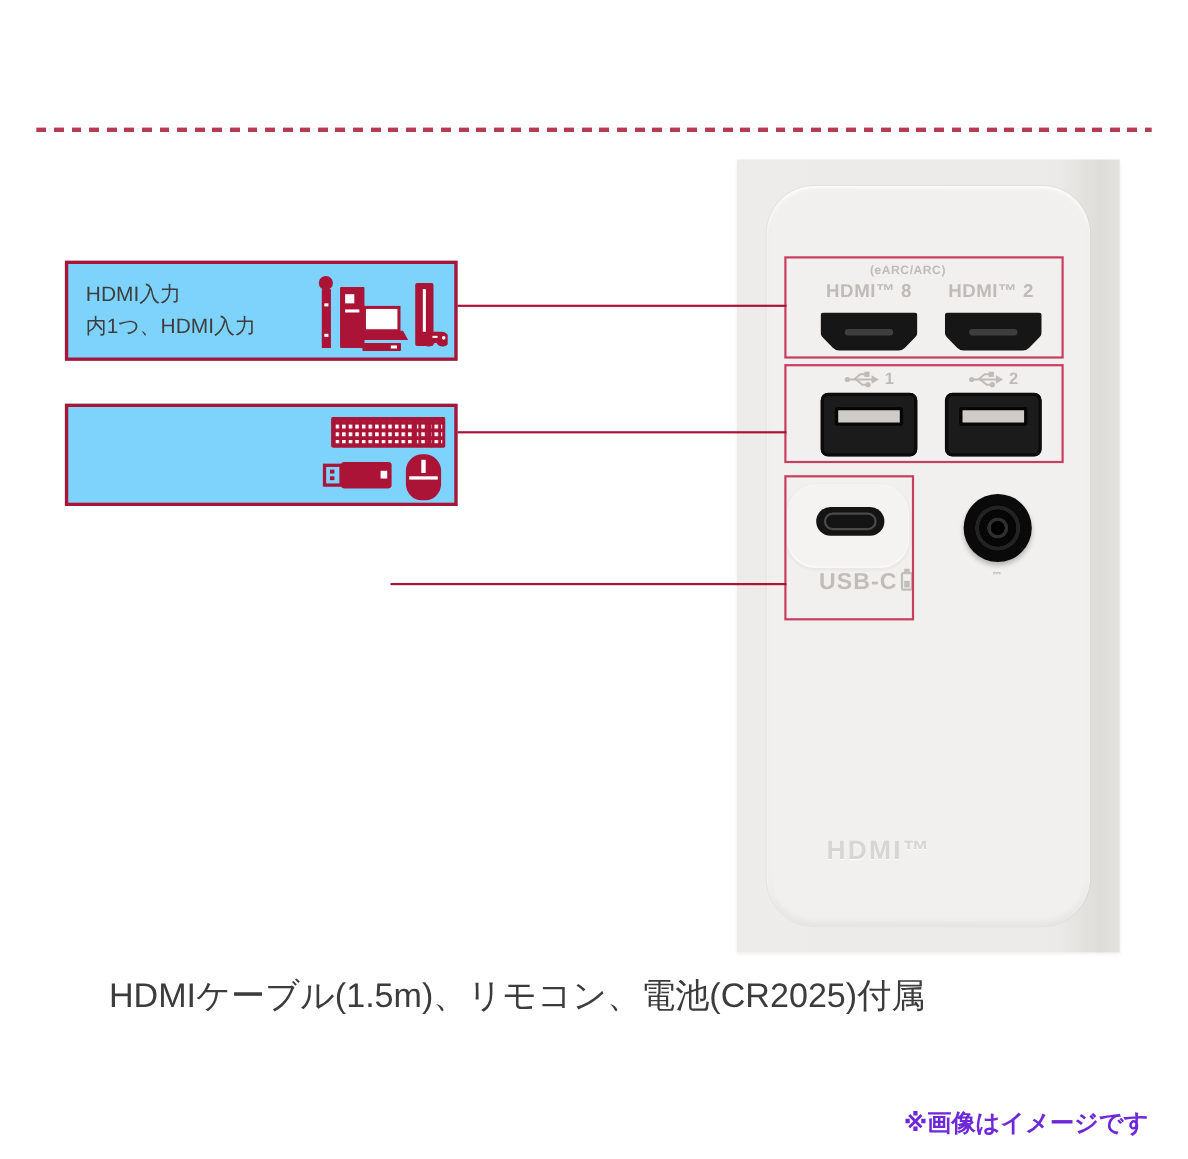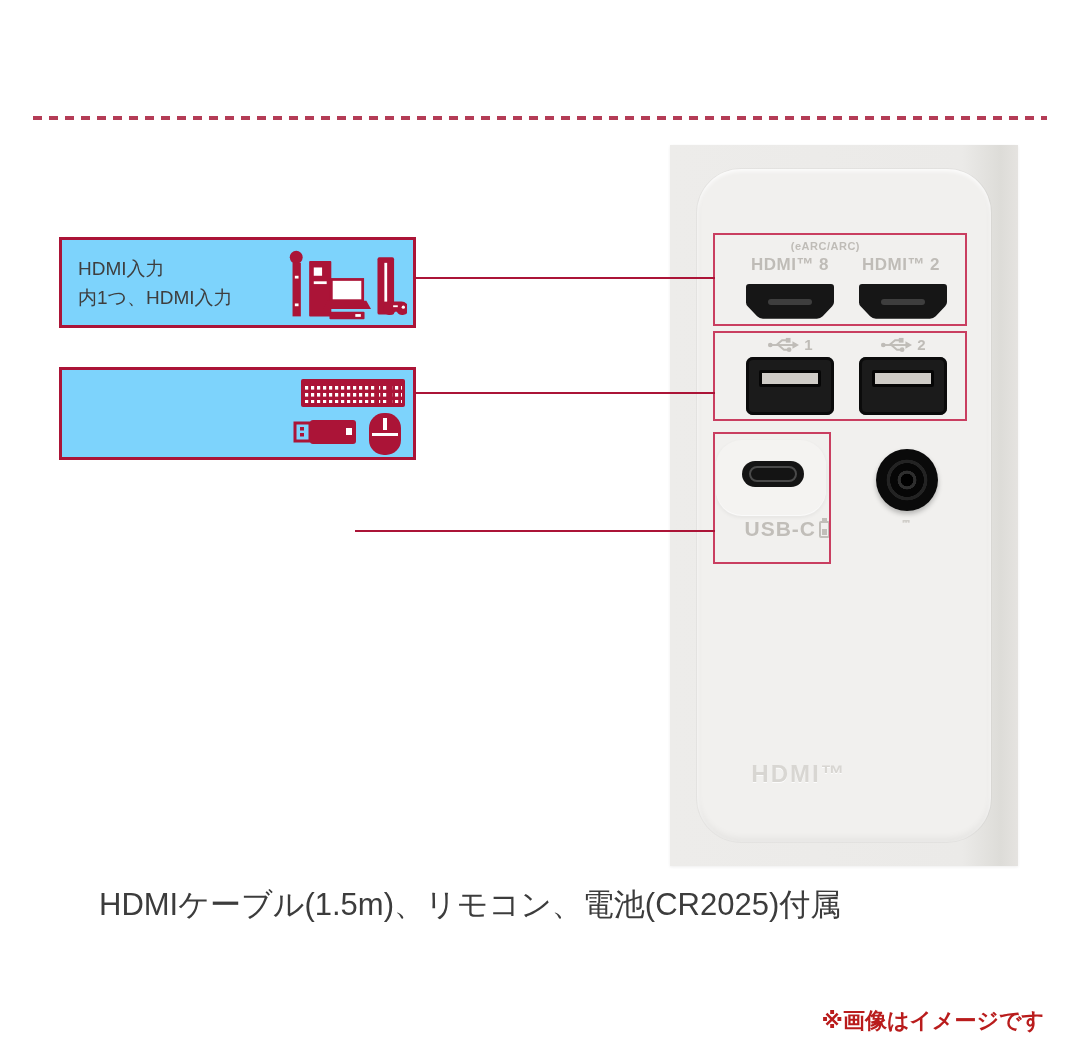--- a/index.html
+++ b/index.html
@@ -62,21 +62,21 @@
 
   
   .cbox { position:absolute; left:59px; width:357px; background:#7dd3fc; border:3px solid #ab1437; }
   .cbox .txt { position:absolute; left:16px; top:50%; transform:translateY(-50%);
                color:#3e3e3e; font-size:19px; line-height:29px; white-space:nowrap; }
   .cbox .txt .sub { font-size:16px; }
   .icon-slot { position:absolute; }
 
   
   .footer { position:absolute; left:55px; top:884px; font-size:31px; color:#3c3c3c;margin-left:44px; }
-  .note   { position:absolute; right:36px; top:1006px; font-size:22px; font-weight:bold; color:#b91c1c; }
+  .note   { position:absolute; right:36px; top:1006px; font-size:22px; font-weight:bold; color:#6d28d9; }
 </style>
 </head>
 <body>
 
 <div id="canvas">
 
   <div class="rule"></div>
 
   <div class="panel">
     <div class="recess"></div>

